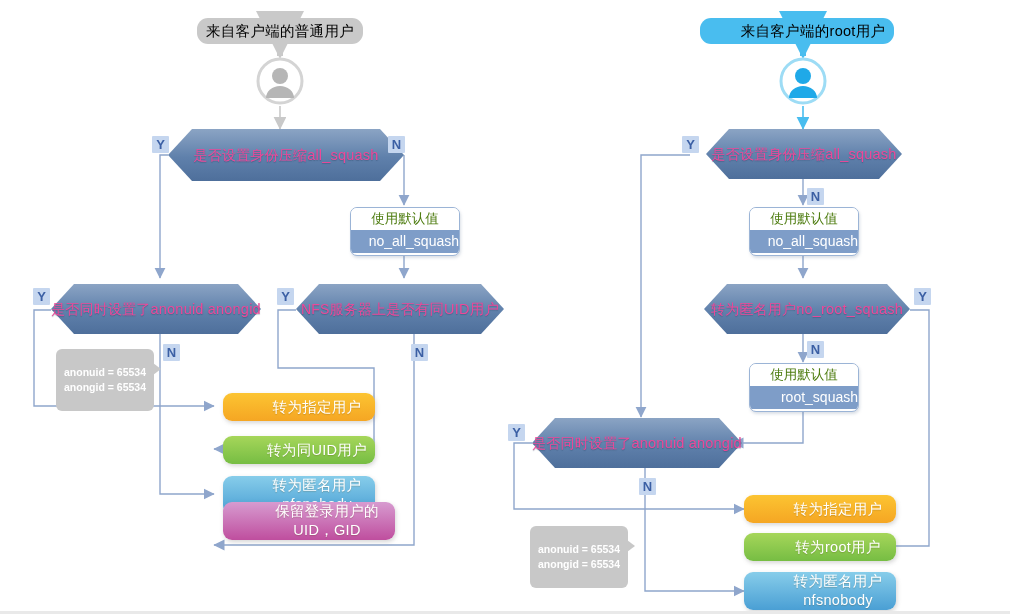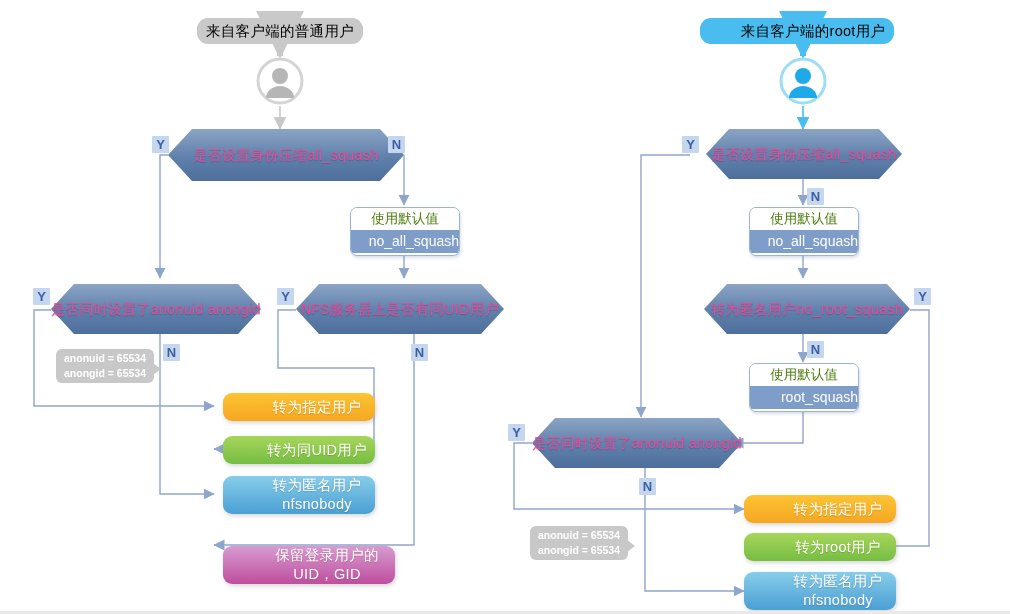--- a/index.html
+++ b/index.html
@@ -94,21 +94,21 @@
 
   
   .note{
     position:absolute;
     background:#c8c8c8;
     border-radius:6px;
     color:#ffffff;
     font-size:10.5px;
     font-weight:bold;
     line-height:15px;
-    padding:2px 8px;
+    padding:16px 8px;
     white-space:nowrap;
   }
   .note .tail{
     position:absolute;right:-7px;top:14px;
     width:0;height:0;
     border-top:6px solid transparent;
     border-bottom:6px solid transparent;
     border-left:8px solid #c8c8c8;
   }
   .bottomrule{position:absolute;left:0;bottom:0;width:1010px;height:3px;background:#e9e9e9;}
@@ -256,21 +256,21 @@
   <div class="resbox orange" style="left:223px;top:393px;width:116px;height:28px;">
     <div>转为指定用户</div>
   </div>
   <div class="resbox green" style="left:223px;top:436px;width:116px;height:28px;">
     <div>转为同UID用户</div>
   </div>
   <div class="resbox blue" style="left:223px;top:476px;width:116px;height:38px;">
     <div>转为匿名用户</div>
     <div>nfsnobody</div>
   </div>
-  <div class="resbox purple" style="left:223px;top:546px;width:136px;height:38px;text-align:right;">
+  <div class="resbox purple" style="left:223px;top:502px;width:136px;height:38px;text-align:right;">
     <div>保留登录用户的</div>
     <div>UID，GID</div>
   </div>
 
   <div class="startpill blue" style="left:700px;top:18px;width:162px;height:26px;padding-left:32px;">来自客户端的root用户</div>
 
   <div class="avatar" style="left:779px;top:57px;">
     <svg viewBox="0 0 48 48">
       <circle cx="24" cy="24" r="22" fill="none" stroke="#9ddcf5" stroke-width="3"></circle>
       <circle cx="24" cy="19" r="8" fill="#1fa9e8"></circle>

